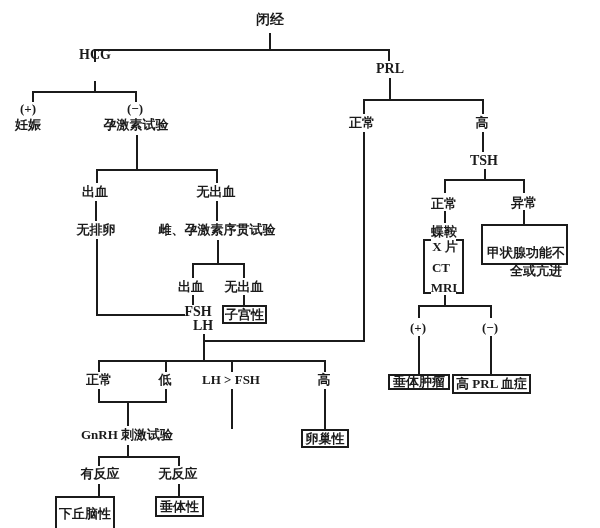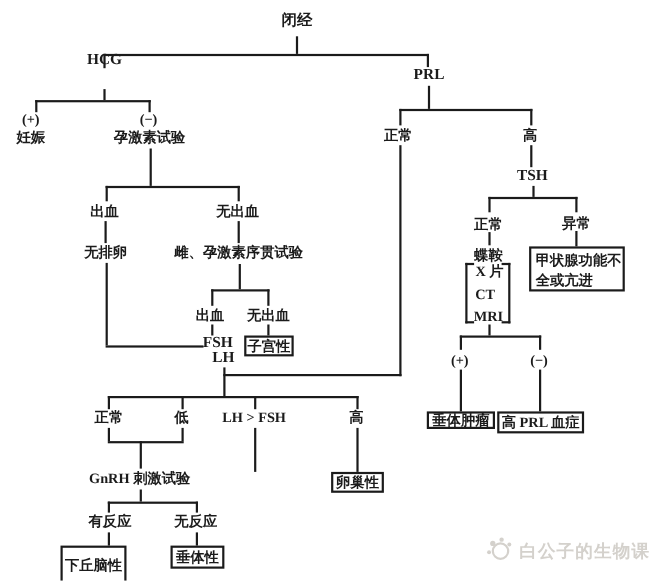--- a/index.html
+++ b/index.html
@@ -14,21 +14,21 @@
     color:var(--ink,#1b1b1b);
   }
   .nd.lg{font-size:14px;}
   .lh{position:absolute;height:2px;background:var(--ink,#1b1b1b);}
   .lv{position:absolute;width:2px;background:var(--ink,#1b1b1b);}
   .bx{
     position:absolute;border:2px solid var(--ink,#1b1b1b);box-sizing:border-box;
     font-size:13px;font-weight:bold;white-space:nowrap;
     display:flex;align-items:center;justify-content:center;
   }
-  .bx.multi{display:block;padding:2px 4px;font-size:13px;line-height:18px;text-align:left;}
+  .bx.multi{display:block;padding:18px 4px;font-size:13px;line-height:18px;text-align:right;}
   .bracket{position:absolute;box-sizing:border-box;}
   .bracket.left{border-left:2px solid var(--ink,#1b1b1b);border-top:2px solid var(--ink,#1b1b1b);border-bottom:2px solid var(--ink,#1b1b1b);}
   .bracket.right{border-right:2px solid var(--ink,#1b1b1b);border-top:2px solid var(--ink,#1b1b1b);border-bottom:2px solid var(--ink,#1b1b1b);}
   #watermark{
     position:absolute;left:441px;top:486px;display:flex;align-items:center;gap:5px;
     color:var(--wm,#d4d1cc);
   }
   #watermark .wm-text{
     font-size:16px;font-weight:bold;letter-spacing:1px;white-space:nowrap;
     font-family:"Liberation Sans","DejaVu Sans",sans-serif;
@@ -150,26 +150,14 @@
   <div class="lv" style="left:444px;top:179px;height:14px"></div>
   <div class="lv" style="left:523px;top:179px;height:14px"></div>
   <div class="lv" style="left:444px;top:211px;height:12px"></div>
   <div class="lv" style="left:523px;top:210px;height:14px"></div>
   <div class="lv" style="left:444px;top:295px;height:10px"></div>
   <div class="lv" style="left:418px;top:305px;height:13px"></div>
   <div class="lv" style="left:490px;top:305px;height:13px"></div>
   <div class="lv" style="left:418px;top:336px;height:38px"></div>
   <div class="lv" style="left:490px;top:336px;height:38px"></div>
 
-  <div id="watermark">
-    <span>
-      <svg width="26" height="26" viewBox="0 0 26 26">
-        <circle cx="14" cy="15" r="7" fill="none" stroke="#d4d1cc" stroke-width="2"></circle>
-        <circle cx="7" cy="8" r="2.4" fill="#d4d1cc"></circle>
-        <circle cx="15" cy="4.6" r="2" fill="#d4d1cc"></circle>
-        <circle cx="22" cy="9" r="1.8" fill="#d4d1cc"></circle>
-        <circle cx="3.6" cy="16" r="1.8" fill="#d4d1cc"></circle>
-      </svg>
-    </span>
-    <span class="wm-text">白公子的生物课</span>
-  </div>
 
 </div>
 
 </body></html>

